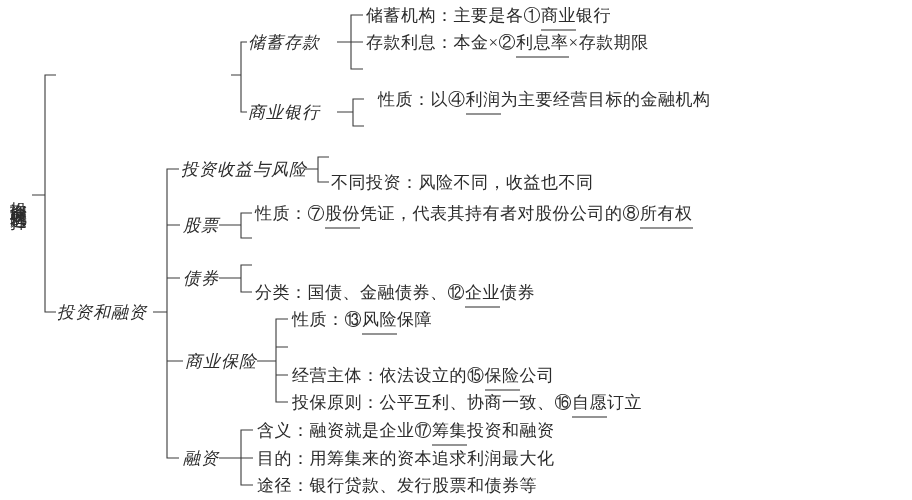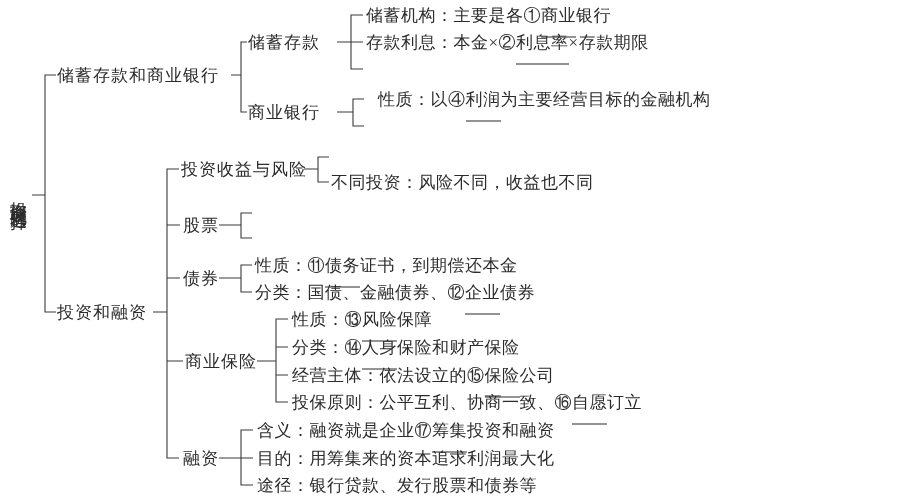--- a/index.html
+++ b/index.html
@@ -13,30 +13,31 @@
   }
   #wires{position:absolute;left:0;top:0;width:912px;height:500px;}
   #wires path{stroke:#3a3a3a;stroke-width:1.1;fill:none;}
   .node{
     position:absolute;
     transform:translateY(-50%);
     white-space:nowrap;
     font-size:17px;
     letter-spacing:1px;
     line-height:1;
+    font-style:italic;
   }
   .leaf{
     position:absolute;
     transform:translateY(-50%);
     white-space:nowrap;
     font-size:17px;
     letter-spacing:0.5px;
     line-height:1;
   }
-  .u{border-bottom:1.2px solid #2b2b2b;padding-bottom:12px;}
+  .u{border-bottom:1.2px solid #2b2b2b;padding-bottom:5px;}
   .root{
     position:absolute;
     left:10px;top:195px;
     transform:translateY(-50%);
     writing-mode:vertical-rl;
     text-orientation:upright;
     font-size:17px;
     letter-spacing:2px;
     line-height:1;
     white-space:nowrap;
@@ -55,21 +56,20 @@
     <path d="M153 312 H167 M179 169 H167 V458 H179 M167 225 H180 M167 278 H180 M167 361 H183"></path>
     <path d="M304 169 H318 M329 157 H318 V182 H329"></path>
     <path d="M219 225 H241 M252 213 H241 V238 H252"></path>
     <path d="M219 278 H241 M252 265 H241 V292 H252"></path>
     <path d="M257 361 H276 M288 319 H276 V402 H288 M276 347 H288 M276 375 H288"></path>
     <path d="M219 458 H241 M253 430 H241 V485 H253 M241 458 H253"></path>
   </svg>
 
   <div class="root">投资理财的选择</div>
 
-  <div class="node" style="left:57px;top:75px">储蓄存款和商业银行</div>
   <div class="node" style="left:57px;top:312px">投资和融资</div>
 
   <div class="node" style="left:248px;top:42px">储蓄存款</div>
   <div class="node" style="left:248px;top:112px">商业银行</div>
   <div class="node" style="left:181px;top:169px">投资收益与风险</div>
   <div class="node" style="left:183px;top:225px">股票</div>
   <div class="node" style="left:183px;top:278px">债券</div>
   <div class="node" style="left:185px;top:361px">商业保险</div>
   <div class="node" style="left:183px;top:458px">融资</div>
 
@@ -81,33 +81,30 @@
   </div>
 
   <div class="leaf" style="left:378px;top:99px">
     <span>性质：以④</span><span class="u">利润</span><span>为主要经营目标的金融机构</span>
   </div>
 
   <div class="leaf" style="left:331px;top:182px">
     <span>不同投资：风险不同，收益也不同</span>
   </div>
 
+  <div class="leaf" style="left:255px;top:213px">
+    <span>性质：⑦</span><span class="u">股份</span><span>凭证，代表其持有者对股份公司的⑧</span><span class="u">所有权</span>
+  </div>
 
-  <div class="leaf" style="left:255px;top:265px">
-    <span>性质：⑪</span><span class="u">债务</span><span>证书，到期偿还本金</span>
-  </div>
   <div class="leaf" style="left:255px;top:292px">
     <span>分类：国债、金融债券、⑫</span><span class="u">企业</span><span>债券</span>
   </div>
 
   <div class="leaf" style="left:292px;top:319px">
     <span>性质：⑬</span><span class="u">风险</span><span>保障</span>
-  </div>
-  <div class="leaf" style="left:292px;top:347px">
-    <span>分类：⑭</span><span class="u">人身</span><span>保险和财产保险</span>
   </div>
   <div class="leaf" style="left:292px;top:402px">
     <span>投保原则：公平互利、协商一致、⑯</span><span class="u">自愿</span><span>订立</span>
   </div>
   <div class="leaf" style="left:292px;top:375px">
     <span>经营主体：依法设立的⑮</span><span class="u">保险</span><span>公司</span>
   </div>
 
   <div class="leaf" style="left:257px;top:430px">
     <span>含义：融资就是企业⑰</span><span class="u">筹集</span><span>投资和融资</span>

